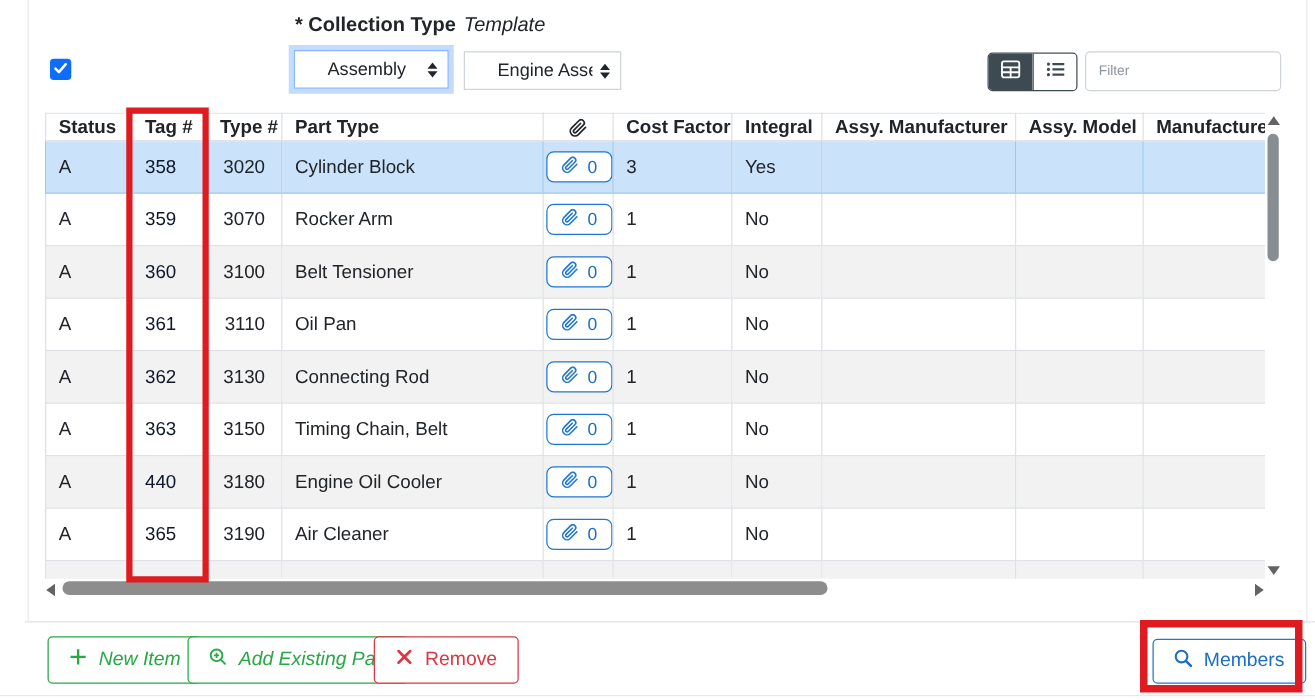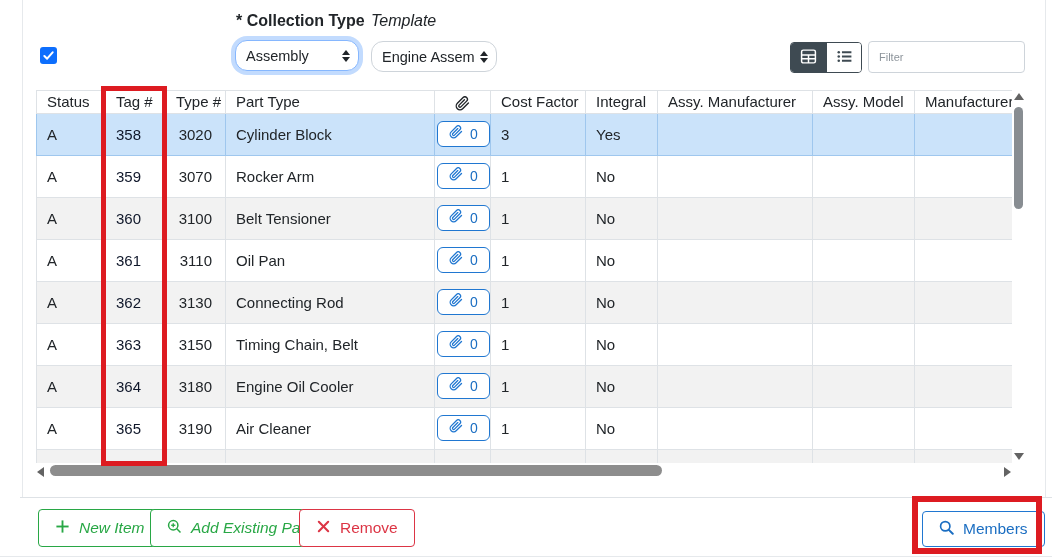--- a/index.html
+++ b/index.html
@@ -17,22 +17,22 @@
 
   
   .chk { position:absolute; left:40px; top:47px; width:17px; height:17px; background:#0d6efd;
          border-radius:3px; display:flex; align-items:center; justify-content:center; cursor:pointer; }
   .chk svg { width:11px; height:11px; }
   .chk-label { position:absolute; left:65px; top:46px; font-size:16px; }
   .lbl-bold { position:absolute; top:12px; font-size:16px; font-weight:bold; }
   .lbl-reg  { position:absolute; top:12px; font-size:16px;font-style:italic; }
 
   .select {
-    position:absolute; height:31px; background:#fff; border:1px solid #ced4da; border-radius:12px;
-    display:flex; align-items:center; padding:0 8px 0 10px; cursor:pointer; font-size:14.5px; color:#212529;
+    position:absolute; height:31px; background:#fff; border:1px solid #ced4da; border-radius:0;
+    display:flex; align-items:center; padding:0 8px 0 26px; cursor:pointer; font-size:14.5px; color:#212529;
   }
   .select.focused { border-color:#86b7fe; box-shadow:0 0 0 4px rgba(13,110,253,.25); }
   .select .txt { flex:1 1 auto; overflow:hidden; white-space:nowrap; }
   .spin { display:flex; flex-direction:column; gap:2px; margin-left:6px; flex:0 0 auto; }
   .spin .up  { width:0; height:0; border-left:4px solid transparent; border-right:4px solid transparent; border-bottom:5px solid #212529; }
   .spin .dn  { width:0; height:0; border-left:4px solid transparent; border-right:4px solid transparent; border-top:5px solid #212529; }
 
   .toggle-group { position:absolute; left:790px; top:42px; height:31px; display:flex; border-radius:4px; overflow:hidden; border:1px solid #3e4a52; }
   .tg-btn { width:35px; display:flex; align-items:center; justify-content:center; cursor:pointer; }
   .tg-btn.active { background:#3e4a52; }
@@ -41,21 +41,21 @@
   .filter-input {
     position:absolute; left:868px; top:41px; width:157px; height:32px; border:1px solid #ced4da; border-radius:4px;
     padding:0 10px; font-size:11px; font-family:inherit; color:#212529; outline:none;
   }
   .filter-input::placeholder { color:#8d949b; }
 
   
   .table-wrap { position:absolute; left:36px; top:90px; width:976px; height:373px; overflow:hidden; }
   table { border-collapse:collapse; table-layout:fixed; width:976px; background:#fff; }
   th, td { border:1px solid #dee2e6; overflow:hidden; white-space:nowrap; }
-  th { height:15px; font-weight:normal; font-size:15px; text-align:left; padding:2px 10px; background:#fff; }
+  th { height:15px; font-weight:bold; font-size:15px; text-align:left; padding:2px 10px; background:#fff; }
   td { height:42px; font-size:15px; padding:2px 10px; }
   th.c-attach, td.c-attach { text-align:center; padding:2px 2px; }
   td.c-type { text-align:right; padding-right:13px; }
   tr.striped td { background:#f2f2f2; }
   tr.selected td { background:#cbe3fa; border-color:#9fc7ee; }
   .tag-link { color:#0f172a; cursor:pointer; }
   .attach-btn {
     display:inline-flex; align-items:center; gap:7px; background:#fff; border:1px solid #2077d1; border-radius:6px;
     padding:3px 11px; color:#1b6ec2; font-size:14px; cursor:pointer; line-height:1.2;
   }
@@ -274,21 +274,21 @@
                 <span>0</span>
               </button></td>
             <td class="c-cost_factor">1</td>
             <td class="c-integral">No</td>
             <td class="c-assy_manufacturer"></td>
             <td class="c-assy_model"></td>
             <td class="c-manufacturer"></td>
           </tr>
           <tr class="striped">
             <td class="c-status">A</td>
-            <td class="c-tag"><span class="tag-link">364</span></td>
+            <td class="c-tag"><span class="tag-link">440</span></td>
             <td class="c-type">3180</td>
             <td class="c-part_type">Engine Oil Cooler</td>
             <td class="c-attach"><button class="attach-btn">
                 <span><svg viewBox="0 0 24 24" fill="none" stroke="#2077d1" stroke-width="2.2" stroke-linecap="round" stroke-linejoin="round">
                     <path d="M21.44 11.05l-9.19 9.19a6 6 0 0 1-8.49-8.49l9.19-9.19a4 4 0 0 1 5.66 5.66l-9.2 9.19a2 2 0 0 1-2.83-2.83l8.49-8.48"></path>
                   </svg></span>
                 <span>0</span>
               </button></td>
             <td class="c-cost_factor">1</td>
             <td class="c-integral">No</td>

